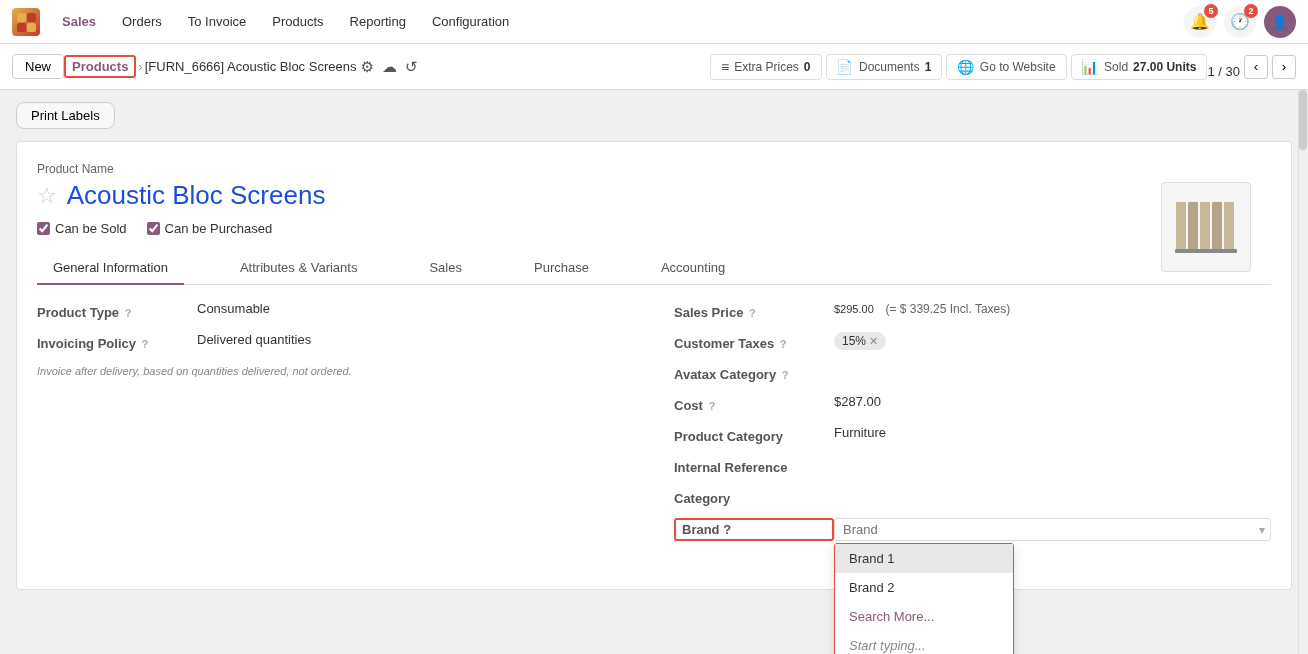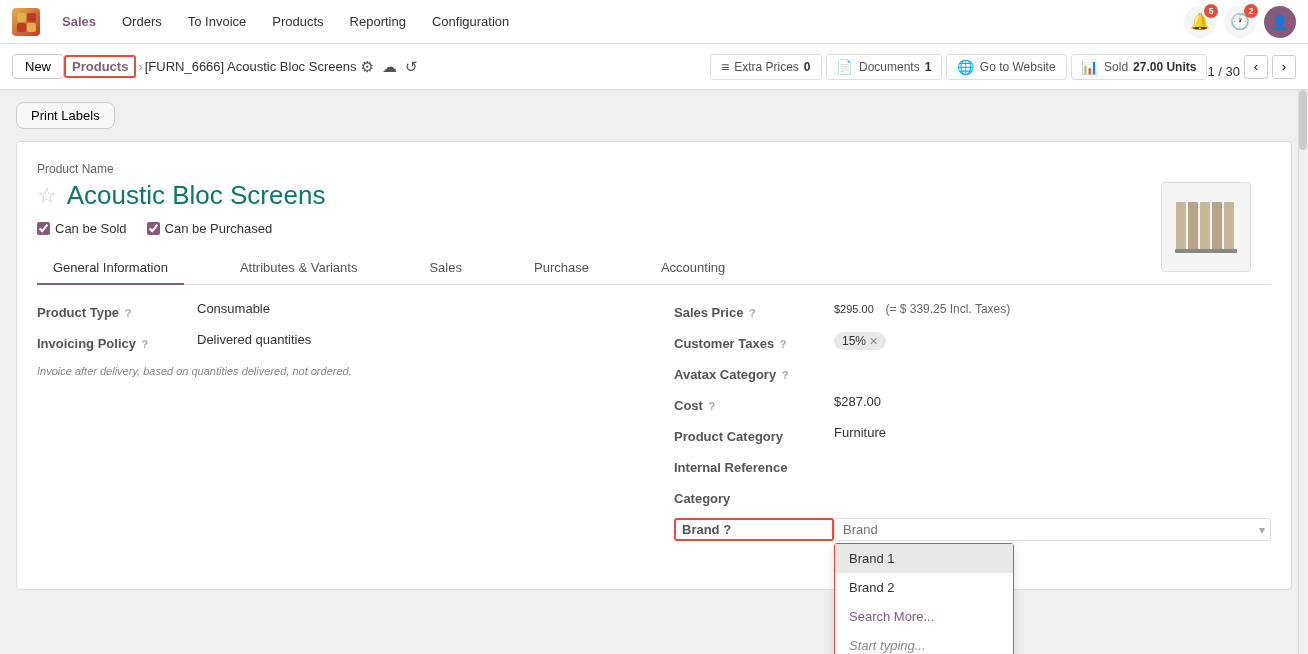--- a/index.html
+++ b/index.html
@@ -68,21 +68,21 @@
     .btn-print {
       border: 1px solid #ccc; background: #f8f8f8; padding: 5px 14px; border-radius: 8px;
       cursor: pointer; font-size: 13px;
     }
 
     
     .form-card { background: #fff; border: 1px solid #ddd; border-radius: 4px; padding: 20px; }
     .product-name-label { font-size: 12px; color: #666; margin-bottom: 4px; font-weight: 500; }
     .product-title-row { display: flex; align-items: center; gap: 10px; }
     .star-icon { font-size: 22px; color: #ccc; cursor: pointer; }
-    .product-title { font-size: 26px; font-weight: 400; color: #0f766e; }
+    .product-title { font-size: 26px; font-weight: 400; color: #1d4ed8; }
     .product-image {
       width: 90px; height: 90px; border: 1px solid #ddd; border-radius: 4px;
       background: #f5f5f5; display: flex; align-items: center; justify-content: center;
       position: absolute; right: 20px; top: 20px;
     }
     .product-header { position: relative; }
     .checkboxes { display: flex; gap: 20px; margin-top: 10px; }
     .checkbox-item { display: flex; align-items: center; gap: 5px; font-size: 13px; }
     .checkbox-item input { accent-color: #875a7b; }
 

